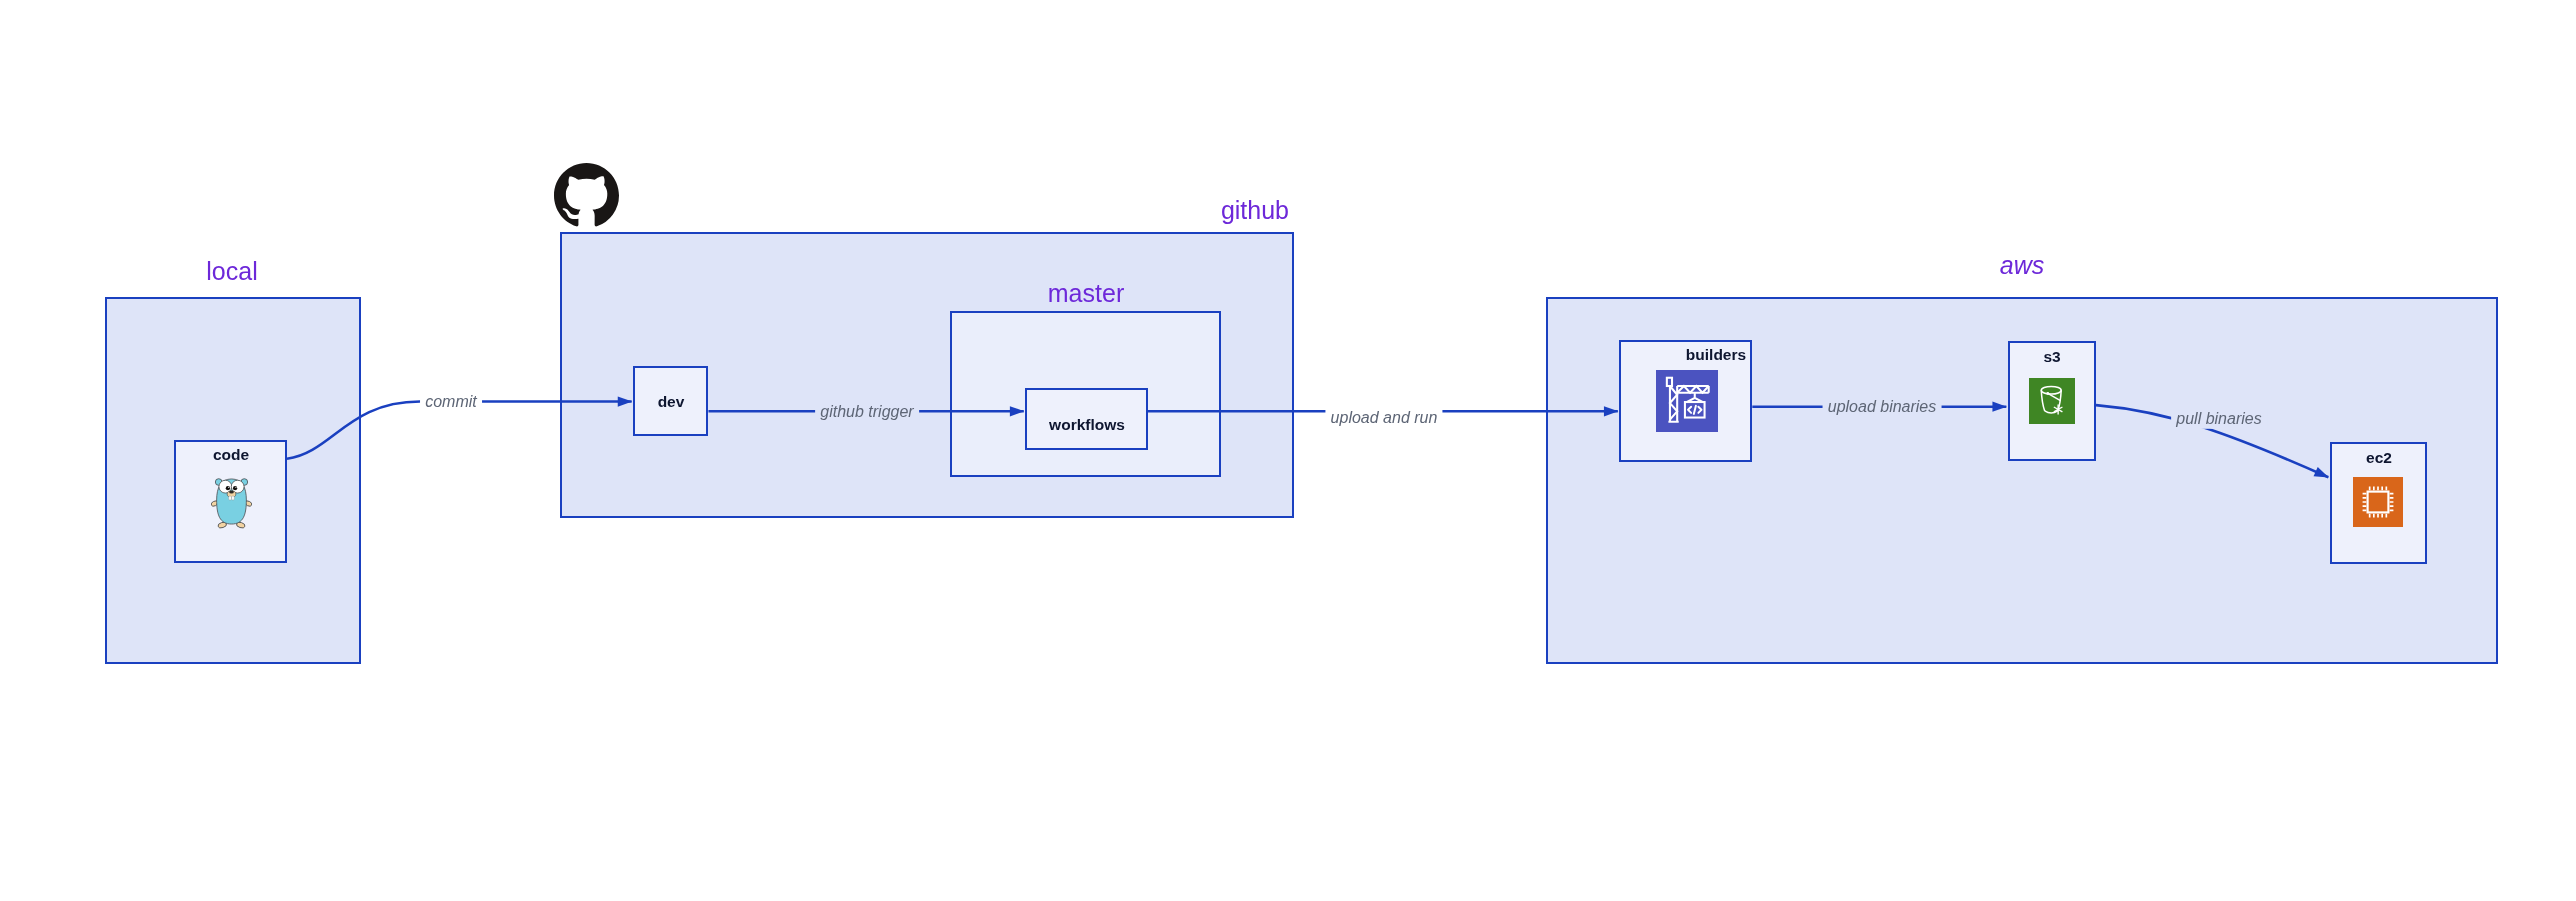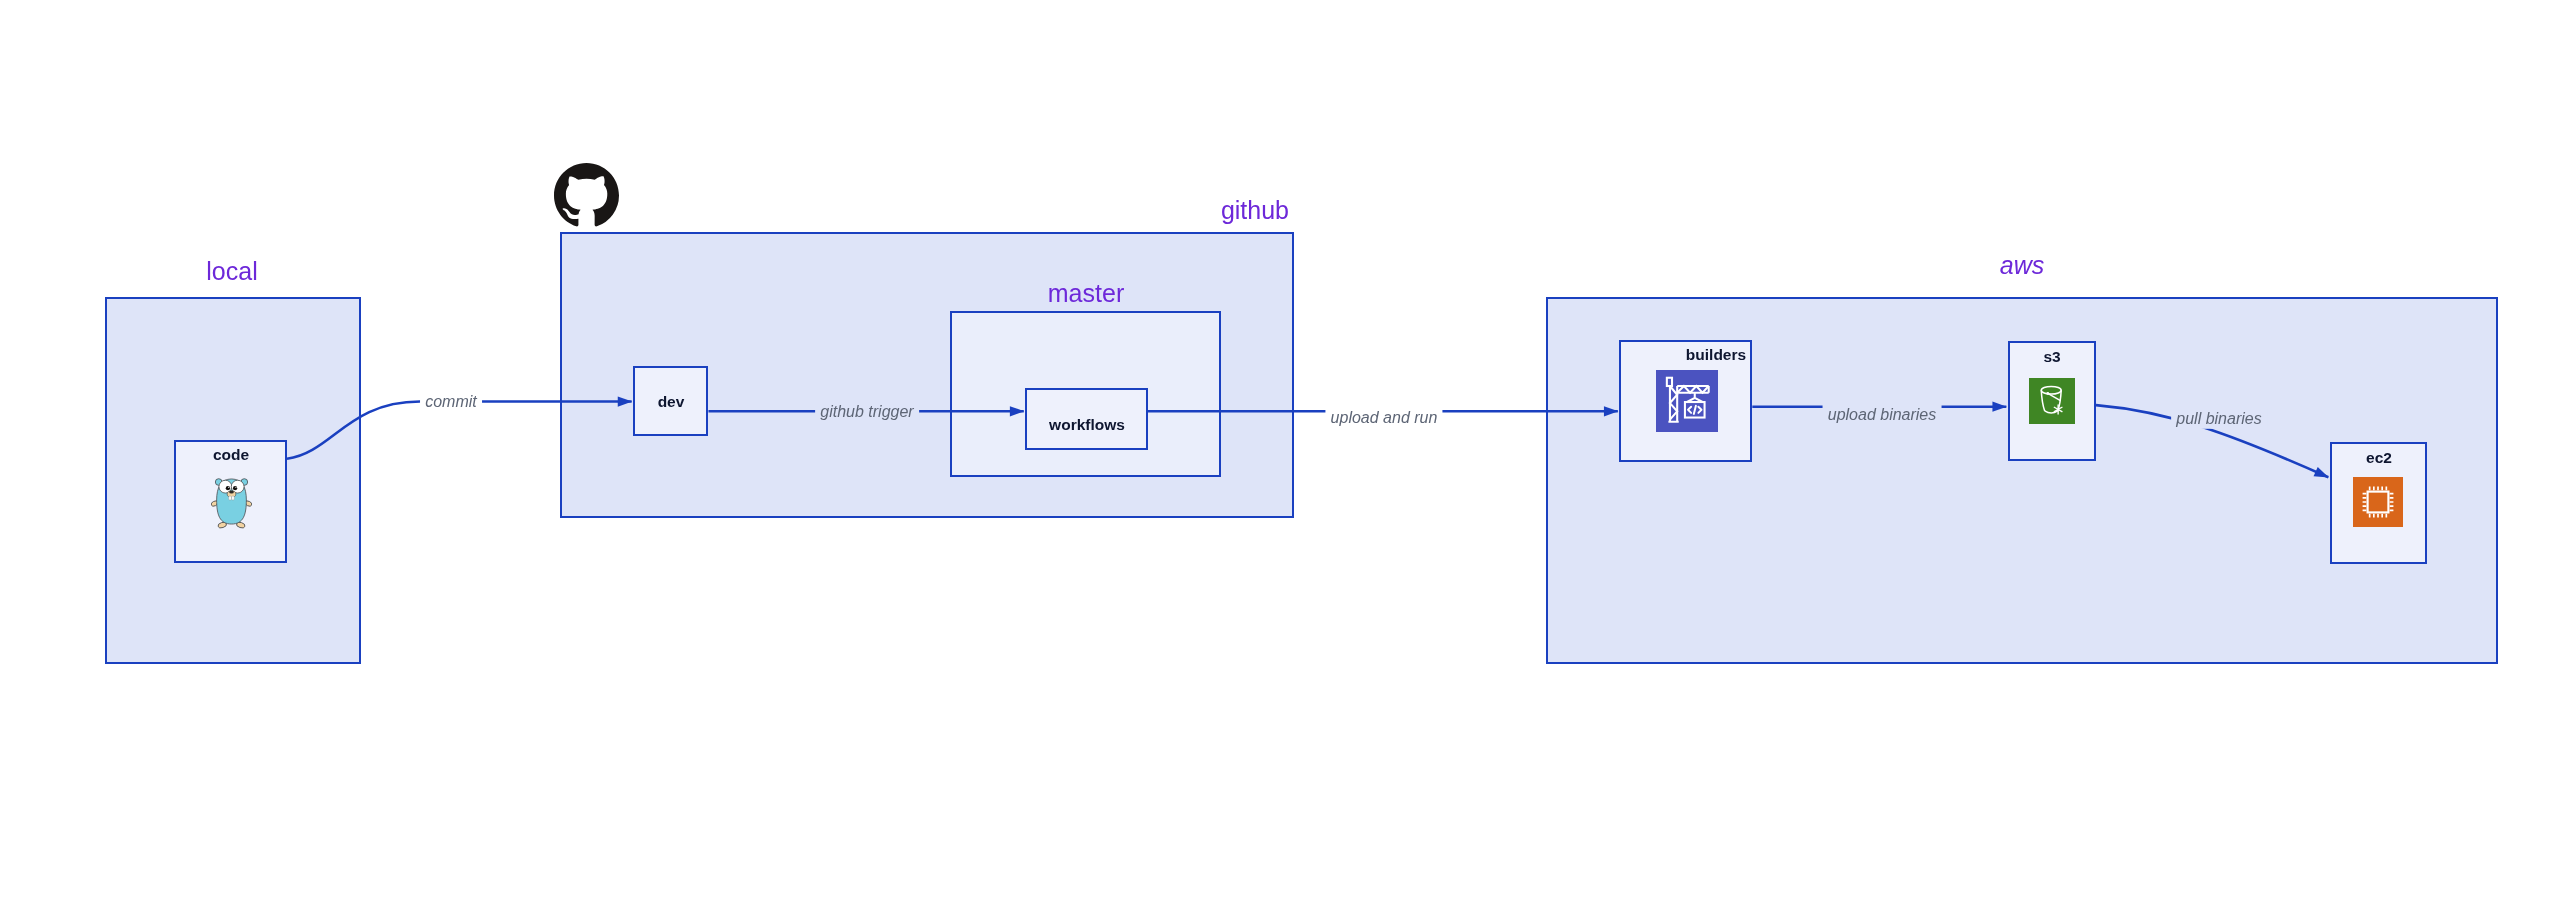--- a/index.html
+++ b/index.html
@@ -151,18 +151,18 @@
       <path d="M 1375 798 L 1987 798" marker-end="url(#ah)"></path>
       <path d="M 2228 798 L 3140 798" marker-end="url(#ah)"></path>
       <path d="M 3401 789 L 3894 789" marker-end="url(#ah)"></path>
       <path d="M 4068 786 C 4210 798 4330 842 4519 926" marker-end="url(#ah)"></path>
     </g>
   </svg>
 
   <div class="edge-label bg-white" style="left:451px;top:402px;">commit</div>
   <div class="edge-label bg-cluster" style="left:867px;top:412px;">github trigger</div>
   <div class="edge-label bg-white" style="left:1384px;top:418px;">upload and run</div>
-  <div class="edge-label bg-cluster" style="left:1882px;top:407px;margin-top:8px;">upload binaries</div>
+  <div class="edge-label bg-cluster" style="left:1882px;top:407px;">upload binaries</div>
   <div class="edge-label bg-cluster" style="left:2219px;top:419px;">pull binaries</div>
 
 
 </div>
 
 
 </body></html>

